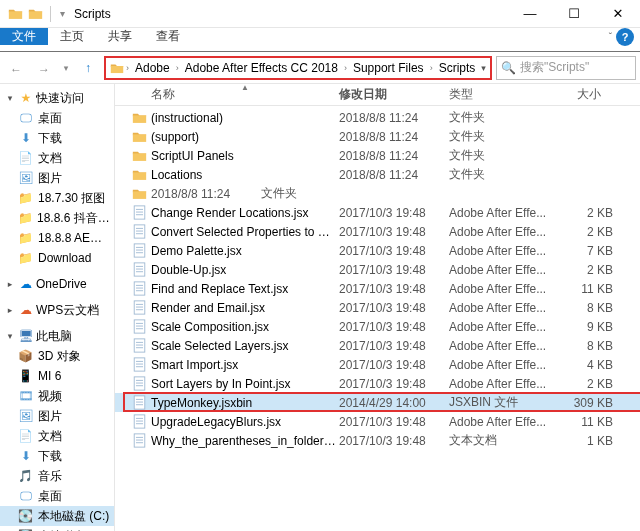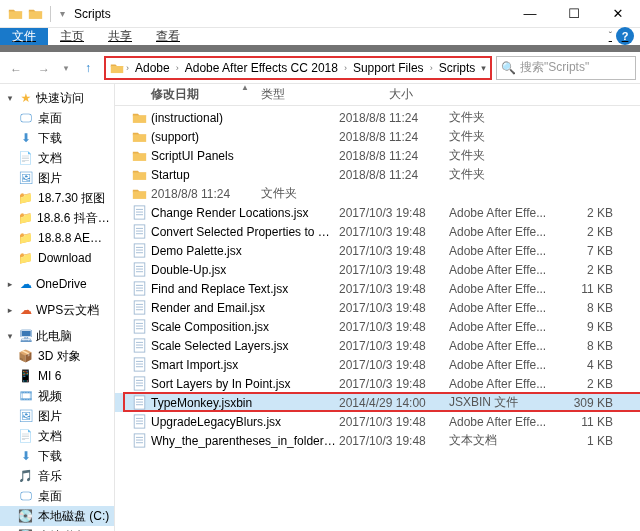--- a/index.html
+++ b/index.html
@@ -7,21 +7,21 @@
   body { width: 640px; height: 531px; background: #fff; overflow: hidden; }
 
   .titlebar { height: 28px; background: #fff; display: flex; align-items: center; padding-left: 6px; border-bottom: 1px solid #e6e6e6;}
   .titlebar .tb-icons { display: flex; align-items: center; gap: 2px; }
   .titlebar .folder-glyph { width: 18px; height: 18px; display:flex; align-items:center; justify-content:center;}
   .titlebar .vbar { width:1px; height:16px; background:#ccc; margin:0 4px;}
   .titlebar .title { margin-left: 6px; }
   .wincontrols { margin-left:auto; display:flex; height:100%;}
   .wincontrols div { width:44px; display:flex; align-items:center; justify-content:center; font-size:13px;}
 
-  .ribbon { height: 24px; background: #fff; display:flex; align-items:flex-end; border-bottom:7px solid #737373;text-decoration:underline;}
+  .ribbon { height: 24px; background: #fff; display:flex; align-items:flex-start; border-bottom:1px solid #737373;}
   .ribbon .tab { padding: 0 12px; display:flex; align-items:center; }
   .ribbon .tab.file { background:#1979ca; color:#fff;}
   .ribbon .tab.normal { color:#333; }
   .ribbon .help { margin-left:auto; display:flex; align-items:center; gap:4px; padding-right:6px;}
   .ribbon .help .chev { font-size:10px; color:#555;}
   .ribbon .help .q { width:18px; height:18px; border-radius:50%; background:#1979ca; color:#fff; display:flex; align-items:center; justify-content:center; font-size:11px; font-weight:bold;}
 
   .addrrow { height: 32px; display:flex; align-items:center; padding: 2px 4px; gap:4px; border-bottom:1px solid #e6e6e6;}
   .navbtn { width:24px; height:24px; display:flex; align-items:center; justify-content:center; color:#888;}
   .navbtn.enabled { color:#1979ca;}
@@ -248,20 +248,21 @@
             <span class="lbl">本地磁盘 (D:)</span>
           </div>
         </div>
     </div>
 
   </div>
 
   <div class="filearea">
     <span class="sort-ind">▲</span>
     <div class="colhead">
+      <div class="col col-name">名称</div>
       <div class="col col-date">修改日期</div>
       <div class="col col-type">类型</div>
       <div class="col col-size">大小</div>
     </div>
     <div class="filelist" id="filelist">
         <div class="row">
           <span class="dot"></span>
           <span class="ico">
             <svg class="folder" width="15" height="13" viewBox="0 0 18 15">
               <path class="tab" d="M1 3h6l2 2h8v1H1z"></path>
@@ -300,21 +301,21 @@
           <span class="size"></span>
         </div>
         <div class="row">
           <span class="dot"></span>
           <span class="ico">
             <svg class="folder" width="15" height="13" viewBox="0 0 18 15">
               <path class="tab" d="M1 3h6l2 2h8v1H1z"></path>
               <path class="body" d="M1 5h16v9H1z"></path>
             </svg>
           </span>
-          <span class="name">Startup</span>
+          <span class="name">Locations</span>
           <span class="date">2018/8/8 11:24</span>
           <span class="type">文件夹</span>
           <span class="size"></span>
         </div>
         <div class="row">
           <span class="dot"></span>
           <span class="ico">
             <svg class="folder" width="15" height="13" viewBox="0 0 18 15">
               <path class="tab" d="M1 3h6l2 2h8v1H1z"></path>
               <path class="body" d="M1 5h16v9H1z"></path>

